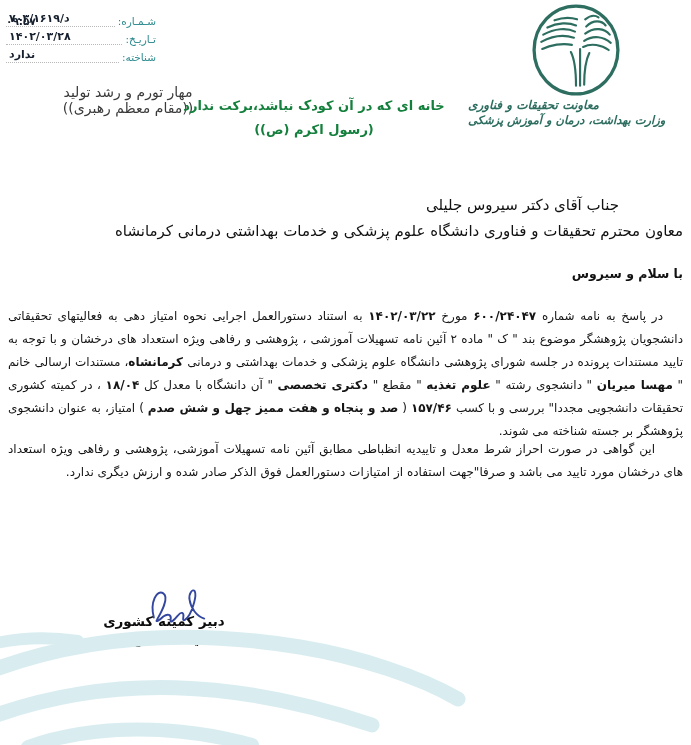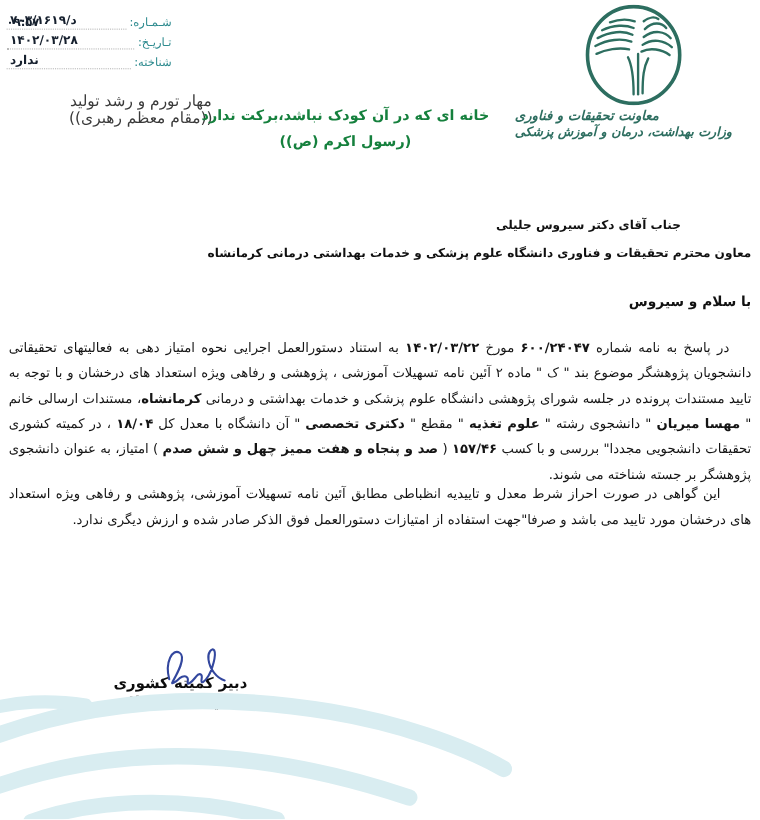--- a/index.html
+++ b/index.html
@@ -17,21 +17,21 @@
   
   .logo{position:absolute;right:8px;top:4px;width:215px;text-align:left;color:var(--accent,#2d6e60);font-style:italic;}
   .logo svg{display:block;margin:0 auto 2px auto;}
   .logo-l1{font-size:12px;font-weight:bold;line-height:15px;}
   .logo-l2{font-size:11.5px;font-weight:bold;line-height:15px;}
   
   .slogan{position:absolute;left:58px;top:84px;width:140px;text-align:center;font-size:14px;color:#3a3a3a;line-height:16px;}
   
   .hadith{position:absolute;left:168px;top:94px;width:292px;text-align:center;font-weight:bold;font-size:13px;line-height:24px;color:#15803d;}
   
-  .recipient{position:absolute;right:8px;left:8px;top:192px;text-align:right;font-weight:bold;font-size:11px;line-height:26px;color:#111;}
+  .recipient{position:absolute;right:8px;left:8px;top:192px;text-align:right;font-weight:normal;font-size:15px;line-height:26px;color:#111;}
   .recipient .r1{padding-right:64px;}
   
   .greeting{position:absolute;right:8px;top:266px;font-weight:bold;font-size:12.5px;color:#111;}
   
   .bodytext{position:absolute;right:8px;left:8px;margin:0;text-align:justify;font-size:12px;line-height:23px;color:#151515;}
   .para1{top:305px;text-indent:20px;}
   .para2{top:438px;text-indent:28px;}
   .seg-bold{font-weight:bold;}
   
   .signature{position:absolute;left:88px;top:612px;width:152px;text-align:center;font-weight:bold;font-size:13.5px;line-height:18px;color:#0d0d0d;}

